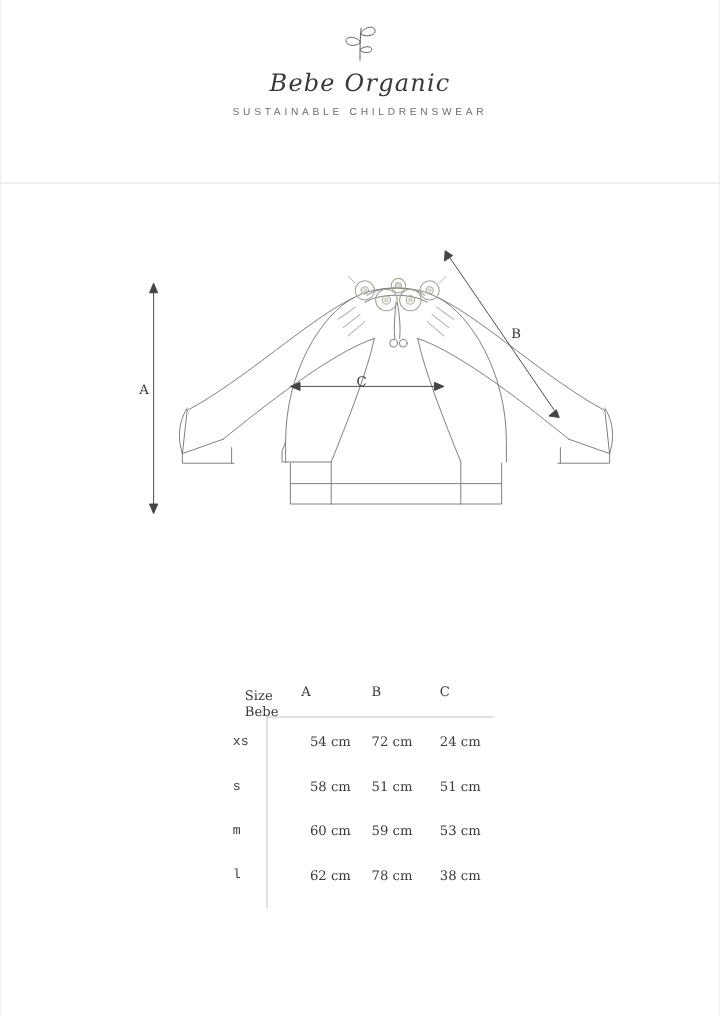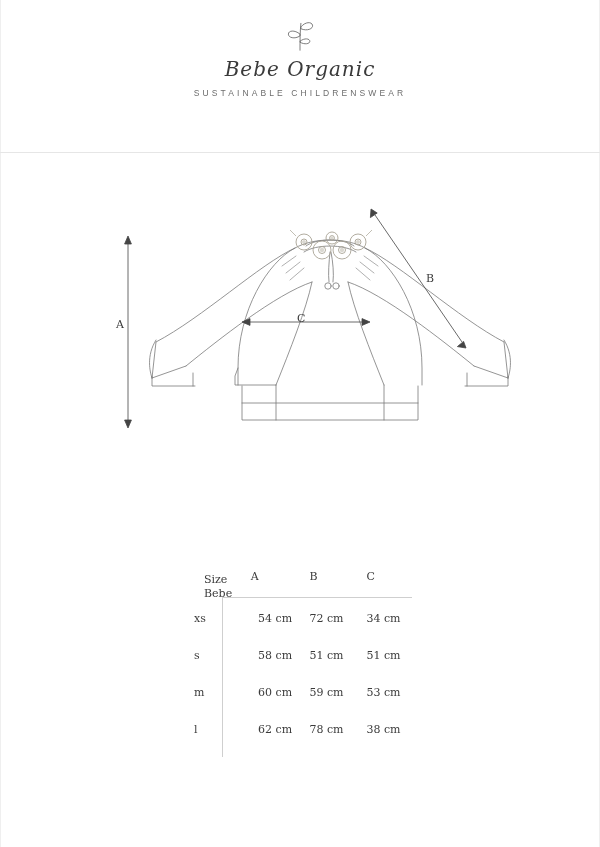--- a/index.html
+++ b/index.html
@@ -115,21 +115,21 @@
     height: 30px;
     vertical-align: top;
     padding-top: 2px;
   }
   .sc-head th.h-size { width: 52px; }
   .sc-head th.h-a { width: 58px; padding-left: 14px; }
   .sc-head th.h-b { width: 56px; padding-left: 10px; }
   .sc-head th.h-c { width: 54px; padding-left: 10px; }
 
   .sc-row td { height: 37px; vertical-align: middle; }
-  .sc-row td.c-size { width: 52px; padding-left: 2px; }
+  .sc-row td.c-size { width: 52px; padding-left: 2px; font-family: Liberation Mono, monospace; }
   .sc-row td.c-a { padding-left: 14px; text-align: center; }
   .sc-row td.c-b { padding-left: 10px; }
   .sc-row td.c-c { padding-left: 10px; }
 
   
   .sc-hline {
     position: absolute;
     left: 30px;
     top: 27px;
     width: 190px;
@@ -285,21 +285,21 @@
         <th class="h-a">A</th>
         <th class="h-b">B</th>
         <th class="h-c">C</th>
       </tr>
     </thead>
     <tbody>
       <tr class="sc-row">
         <td class="c-size">xs</td>
         <td class="c-a">54 cm</td>
         <td class="c-b">72 cm</td>
-        <td class="c-c">34 cm</td>
+        <td class="c-c">24 cm</td>
       </tr>
       <tr class="sc-row">
         <td class="c-size">s</td>
         <td class="c-a">58 cm</td>
         <td class="c-b">51 cm</td>
         <td class="c-c">51 cm</td>
       </tr>
       <tr class="sc-row">
         <td class="c-size">m</td>
         <td class="c-a">60 cm</td>

